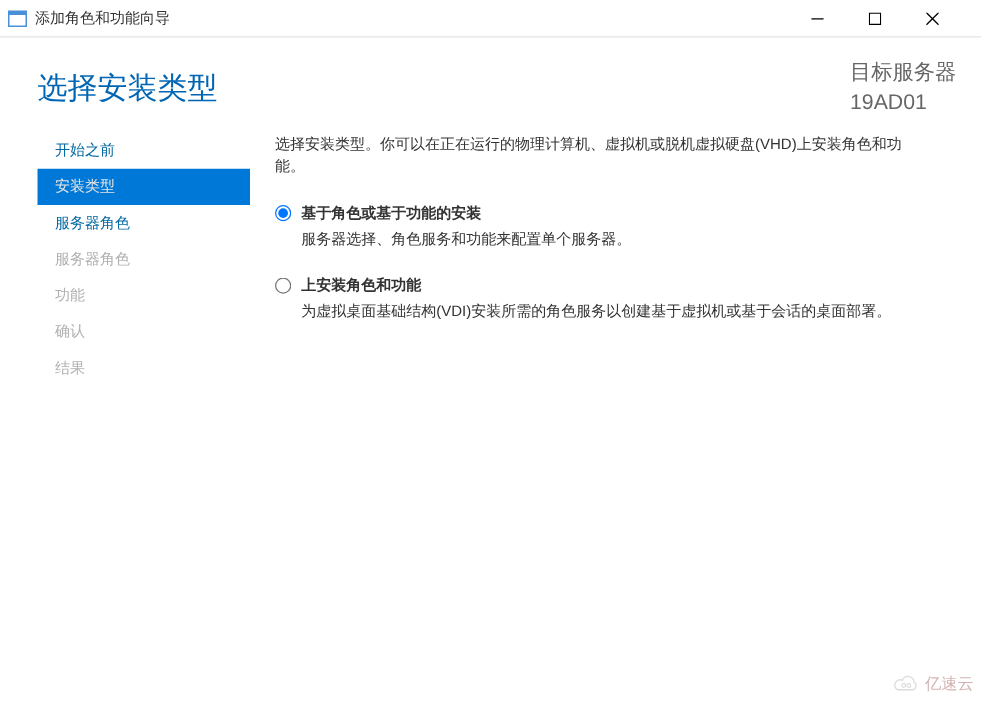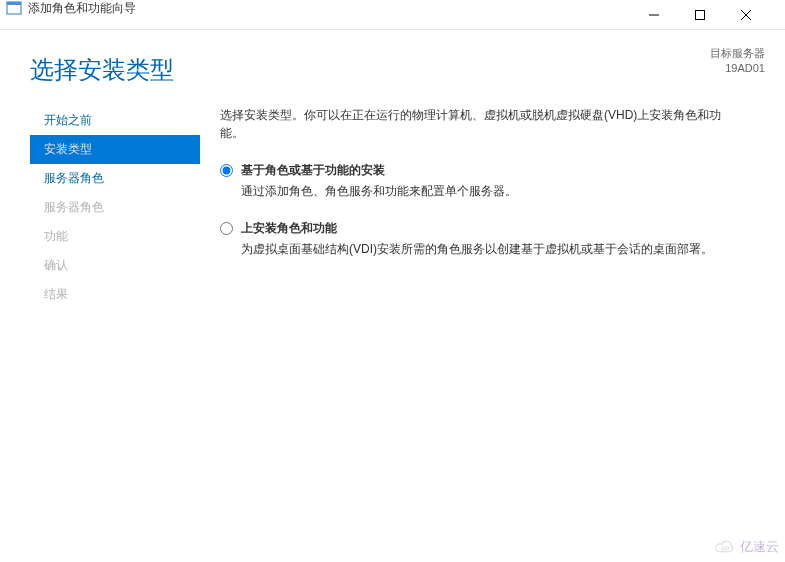--- a/index.html
+++ b/index.html
@@ -1,28 +1,28 @@
 <!DOCTYPE html>
 <html><head>
   <meta charset="utf-8">
   <style>
     * { margin: 0; padding: 0; box-sizing: border-box; }
     body { font-family: "Microsoft YaHei", "Segoe UI", sans-serif; background: #fff; width: 785px; height: 562px; overflow: hidden; position: relative; }
     
-    .titlebar { height: 30px; display: flex; align-items: flex-start; padding: 0 16px 0 6px; border-bottom: 1px solid #e5e5e5; }
+    .titlebar { height: 30px; display: flex; align-items: center; padding: 0 16px 0 6px; border-bottom: 1px solid #e5e5e5; }
     .titlebar-icon { width: 16px; height: 16px; margin-right: 6px; display: flex; align-items: center; justify-content: center; }
     .titlebar-title { font-size: 12px; color: #333; flex: 1; }
     .titlebar-controls { display: flex; height: 100%; }
     .titlebar-btn { width: 46px; height: 30px; display: flex; align-items: center; justify-content: center; cursor: pointer; }
     
     .wizard-body { display: flex; flex-direction: column; height: calc(100% - 30px); }
     
     .header-area { padding: 24px 20px 16px 30px; display: flex; align-items: flex-start; position: relative; }
     .header-title { font-size: 24px; color: #0066b3; font-weight: 300; }
-    .target-info { position: absolute; right: 20px; top: 16px; text-align: right; font-size: 11px; color: #666; line-height: 1.4; }
+    .target-info { position: absolute; right: 20px; top: 16px; font-size: 17px; color: #666; line-height: 1.4; }
     
     .content-area { display: flex; flex: 1; padding: 0 0 0 30px; overflow: hidden; }
     
     .sidebar { width: 170px; padding-top: 4px; }
     .sidebar-item { padding: 6px 14px; font-size: 12px; color: #0369a1; cursor: pointer; }
     .sidebar-item.active { background: #0078d7; color: #e5e5e5; }
     .sidebar-item.disabled { color: #b0b0b0; cursor: default; }
     
     .main-panel { flex: 1; padding: 4px 40px 0 20px; }
     .intro-text { font-size: 12px; color: #333; margin-bottom: 20px; line-height: 1.5; }
@@ -32,21 +32,21 @@
     .radio-content { flex: 1; }
     .radio-title { font-size: 12px; font-weight: bold; color: #333; margin-bottom: 3px; }
     .radio-desc { font-size: 12px; color: #333; line-height: 1.5; }
     
     .button-bar { padding: 10px 20px 14px; display: flex; justify-content: flex-end; gap: 6px; border-top: 1px solid #ddd; }
     .wizard-button { min-width: 90px; height: 26px; font-size: 12px; background: #e1e1e1; border: 1px solid #adadad; cursor: pointer; padding: 0 12px; }
     .wizard-button.default { border: 2px solid #0078d7; }
     .wizard-button.disabled { color: #999; cursor: default; }
     .button-gap { width: 24px; }
     
-    .watermark { position: absolute; bottom: 6px; right: 6px; opacity: 0.35; display: flex; align-items: center; gap: 4px; font-size: 13px; color: #4c1d95; pointer-events: none; }
+    .watermark { position: absolute; bottom: 6px; right: 6px; opacity: 0.35; display: flex; align-items: center; gap: 4px; font-size: 13px; color: #7f1d1d; pointer-events: none; }
     .watermark-icon { width: 22px; height: 16px; }
   </style>
 </head>
 <body>
 
 <div class="titlebar">
   <span class="titlebar-icon">
     <svg viewBox="0 0 16 16" width="16" height="16">
         <rect x="1" y="2" width="14" height="12" fill="none" stroke="#4a90d9" stroke-width="1.2"></rect>
         <rect x="1" y="2" width="14" height="3" fill="#4a90d9"></rect>
@@ -93,21 +93,21 @@
       <div class="sidebar-item disabled">结果</div>
     </div>
 
     <div class="main-panel">
       <div class="intro-text">选择安装类型。你可以在正在运行的物理计算机、虚拟机或脱机虚拟硬盘(VHD)上安装角色和功能。</div>
 
       <label class="radio-option">
         <input type="radio" name="installtype" class="radio-input" checked="" style="">
         <div class="radio-content">
           <div class="radio-title">基于角色或基于功能的安装</div>
-          <div class="radio-desc">通过添加角色、角色服务和功能来配置单个服务器。</div>
+          <div class="radio-desc">服务器选择、角色服务和功能来配置单个服务器。</div>
         </div>
       </label>
 
       <label class="radio-option">
         <input type="radio" name="installtype" class="radio-input" style="">
         <div class="radio-content">
           <div class="radio-title">上安装角色和功能</div>
           <div class="radio-desc">为虚拟桌面基础结构(VDI)安装所需的角色服务以创建基于虚拟机或基于会话的桌面部署。</div>
         </div>
       </label>

